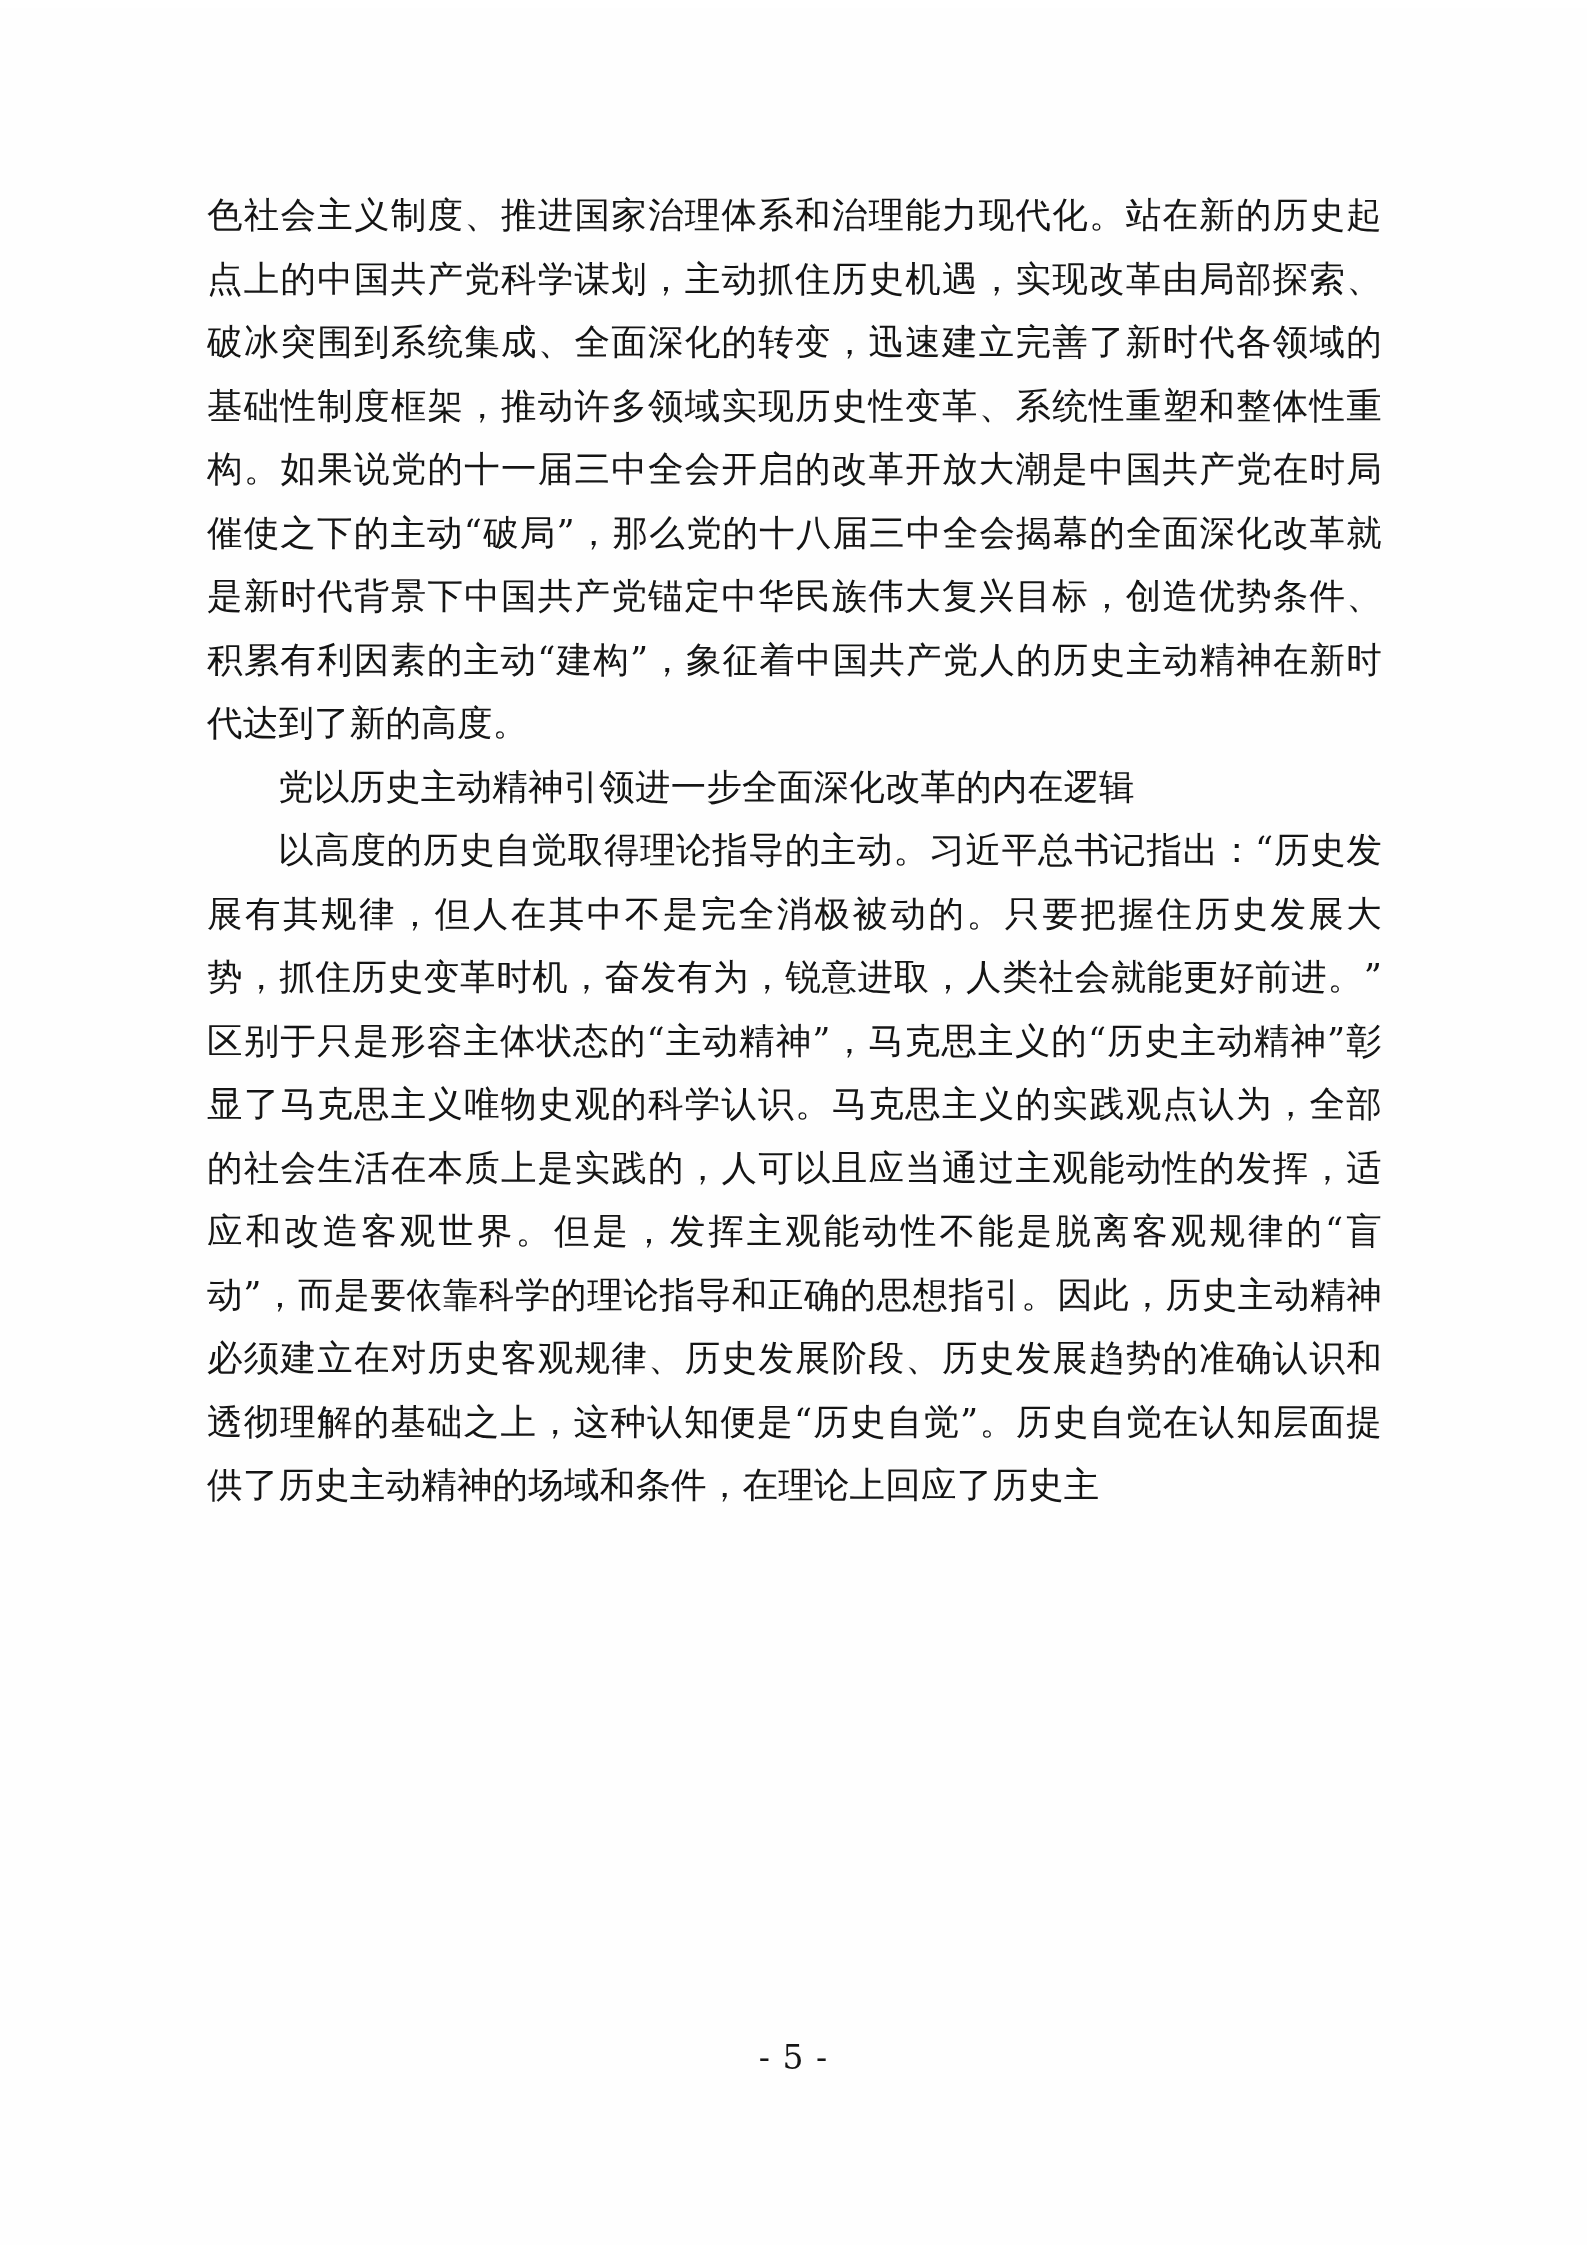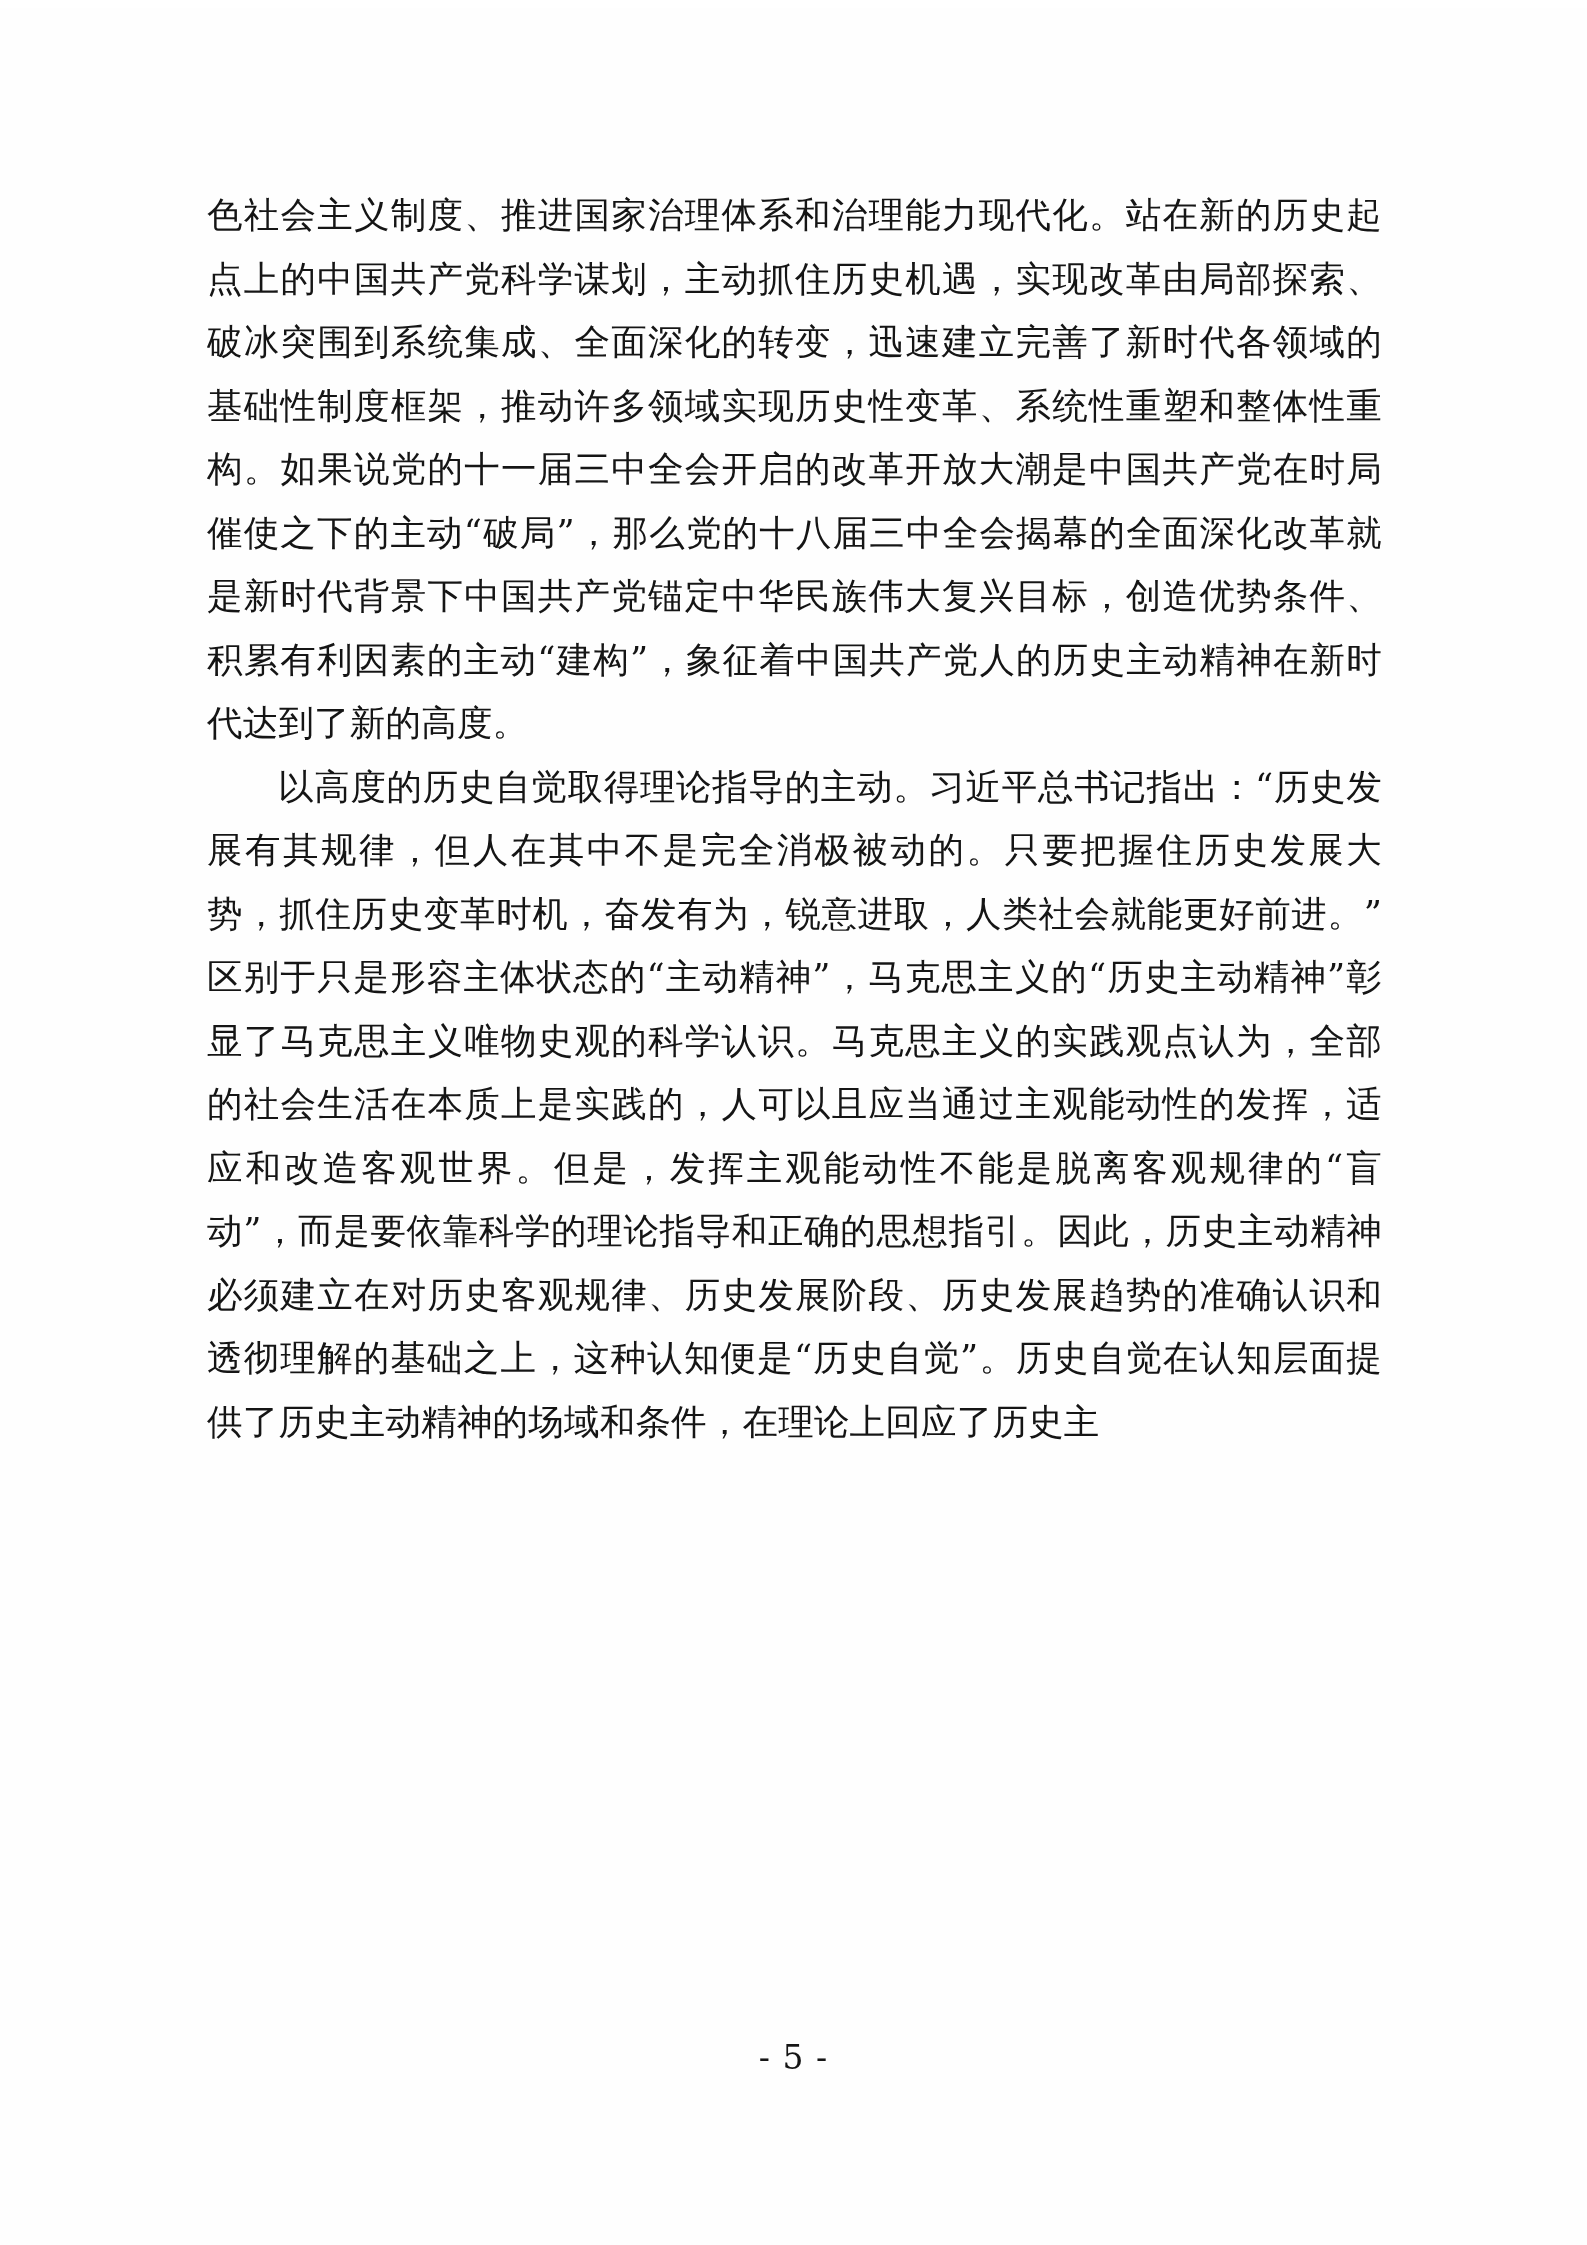--- a/index.html
+++ b/index.html
@@ -52,16 +52,17 @@
     color: #151515;
     letter-spacing: 1px;
   }
 </style>
 </head>
 <body>
 
 <div class="page">
   <div class="content">
     <p class="para">色社会主义制度、推进国家治理体系和治理能力现代化。站在新的历史起点上的中国共产党科学谋划，主动抓住历史机遇，实现改革由局部探索、破冰突围到系统集成、全面深化的转变，迅速建立完善了新时代各领域的基础性制度框架，推动许多领域实现历史性变革、系统性重塑和整体性重构。如果说党的十一届三中全会开启的改革开放大潮是中国共产党在时局催使之下的主动“破局”，那么党的十八届三中全会揭幕的全面深化改革就是新时代背景下中国共产党锚定中华民族伟大复兴目标，创造优势条件、积累有利因素的主动“建构”，象征着中国共产党人的历史主动精神在新时代达到了新的高度。</p>
+    <p class="para indent">党以历史主动精神引领进一步全面深化改革的内在逻辑</p>
     <p class="para indent">以高度的历史自觉取得理论指导的主动。习近平总书记指出：“历史发展有其规律，但人在其中不是完全消极被动的。只要把握住历史发展大势，抓住历史变革时机，奋发有为，锐意进取，人类社会就能更好前进。”区别于只是形容主体状态的“主动精神”，马克思主义的“历史主动精神”彰显了马克思主义唯物史观的科学认识。马克思主义的实践观点认为，全部的社会生活在本质上是实践的，人可以且应当通过主观能动性的发挥，适应和改造客观世界。但是，发挥主观能动性不能是脱离客观规律的“盲动”，而是要依靠科学的理论指导和正确的思想指引。因此，历史主动精神必须建立在对历史客观规律、历史发展阶段、历史发展趋势的准确认识和透彻理解的基础之上，这种认知便是“历史自觉”。历史自觉在认知层面提供了历史主动精神的场域和条件，在理论上回应了历史主</p>
   </div>
   <div class="page-number">- 5 -</div>
 </div>
 
 </body></html>

